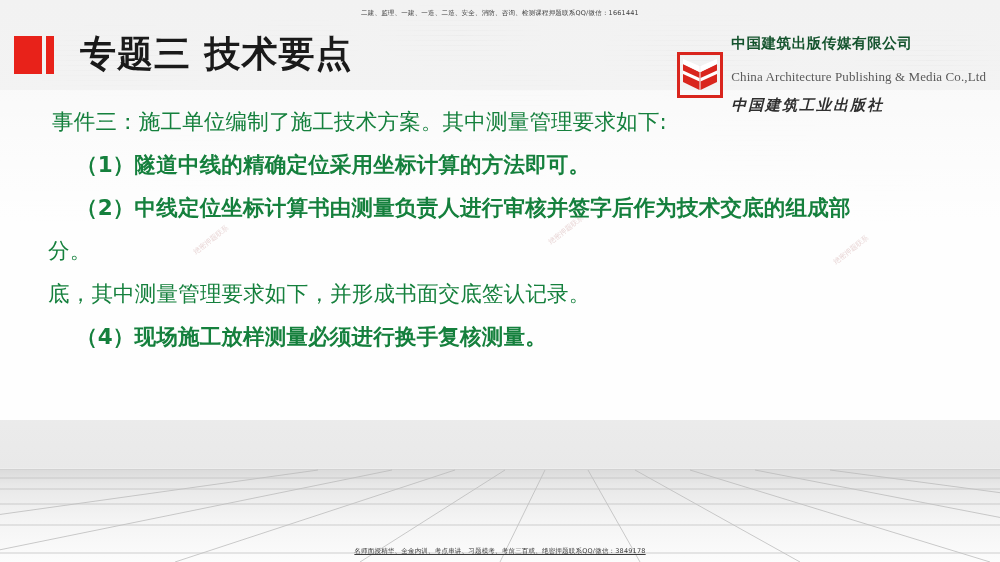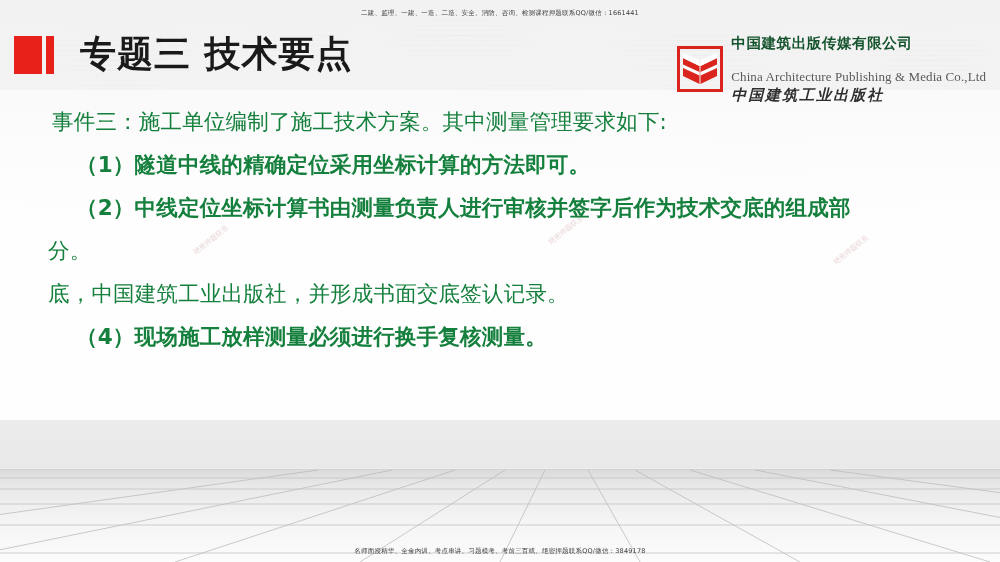--- a/index.html
+++ b/index.html
@@ -90,21 +90,21 @@
     left: 0; right: 0;
     text-align: center;
     font-size: 6.5px;
     letter-spacing: .2px;
     color: #3b3b3b;
     font-family: "DejaVu Sans", "Liberation Sans", sans-serif;
     white-space: nowrap;
     z-index: 40;
   }
   .watermark-top { top: 9px; }
-  .watermark-bottom { top: 547px; }
+  .watermark-bottom { top: 547px; text-decoration: underline; }
 
   .watermark-diag {
     position: absolute;
     font-size: 7px;
     color: rgba(205,160,160,.45);
     transform: rotate(-38deg);
     white-space: nowrap;
     z-index: 5;
     pointer-events: none;
   }
@@ -171,24 +171,24 @@
     color: #5a5a5a;
     letter-spacing: .1px;
     margin-top: 19px;
     font-family: "Liberation Serif", serif;
     white-space: nowrap;
   }
   .logo-cn2 {
     font-size: 15px;
     font-weight: bold;
     color: #2f2f2f;
-    margin-top: 3px;
+    margin-top: 15px;
     letter-spacing: 2px;
     font-style: italic;
-    font-family: Liberation Sans, sans-serif;
+    font-family: Liberation Mono, monospace;
     white-space: nowrap;
   }
 
   
   .body-text {
     position: absolute;
     left: 12px; top: 100px;
     width: 960px;
     z-index: 15;
     color: #15803d;
@@ -273,18 +273,18 @@
   </div>
 
   <div class="body-text">
     <div class="para lead">事件三：施工单位编制了施工技术方案。其中测量管理要求如下:</div>
 
     <div class="para item">（1）隧道中线的精确定位采用坐标计算的方法即可。</div>
 
     <div class="para item">（2）中线定位坐标计算书由测量负责人进行审核并签字后作为技术交底的组成部</div>
     <div class="para cont">分。</div>
 
-    <div class="para cont">底，中国建筑工业出版社，并形成书面交底签认记录。</div>
+    <div class="para cont">底，其中测量管理要求如下，并形成书面交底签认记录。</div>
 
     <div class="para item">（4）现场施工放样测量必须进行换手复核测量。</div>
   </div>
 
 </div>
 
 </body></html>

